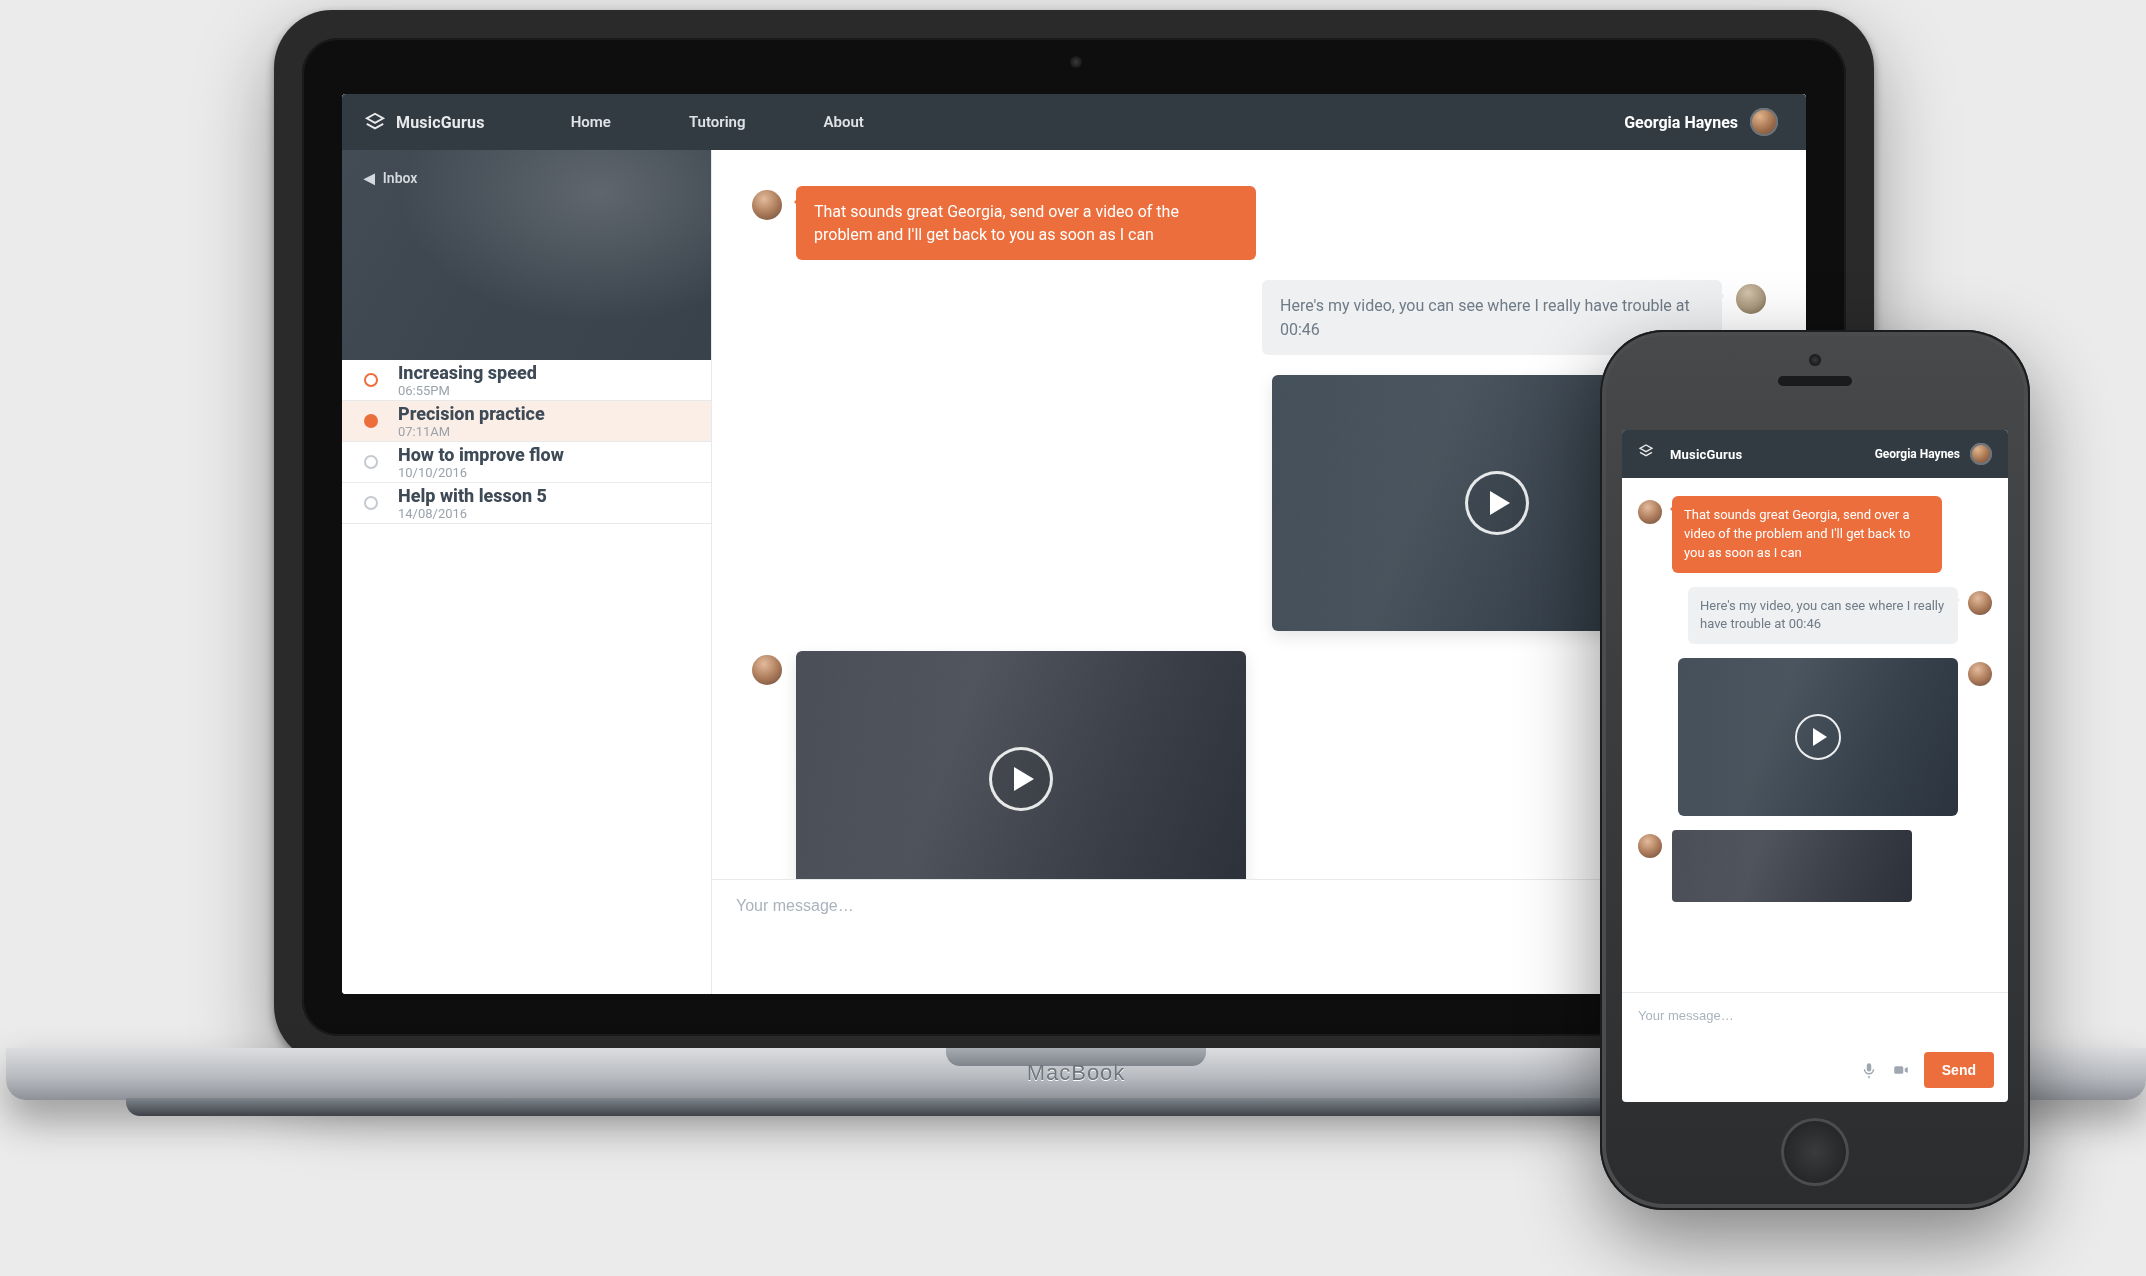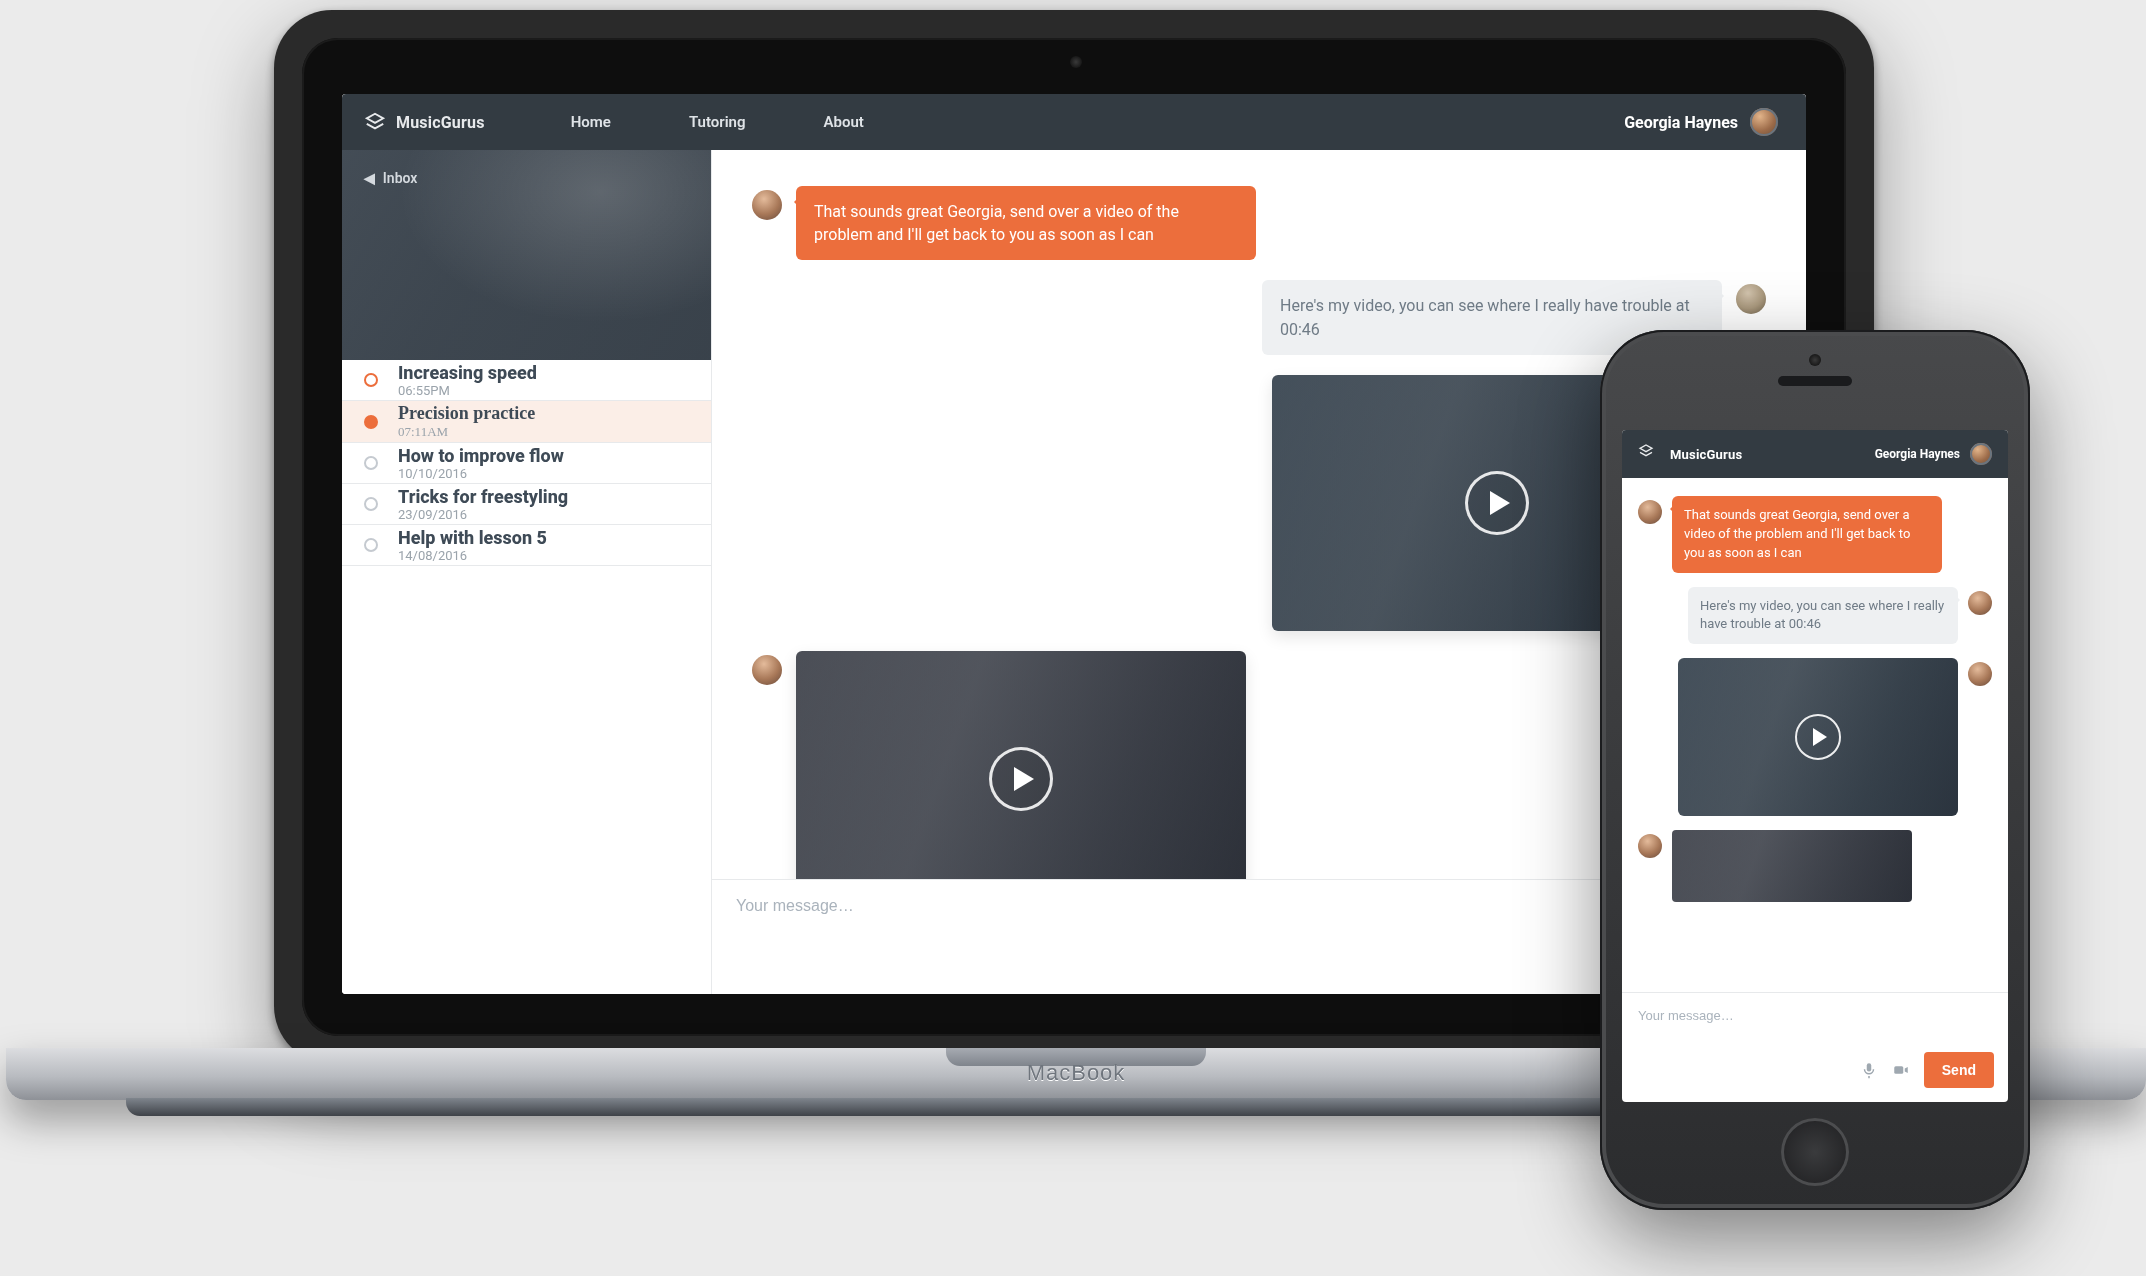--- a/index.html
+++ b/index.html
@@ -231,21 +231,20 @@
     cursor: pointer;
   }
   .thread .dot {
     width: 14px; height: 14px; border-radius: 50%;
     border: 2px solid #c5cad0;
     background: #ffffff;
   }
   .thread[data-state="outline"] .dot { border-color: var(--accent); }
   .thread[data-state="active"] {
     background: var(--accent-soft);
-    font-family: Liberation Serif, serif;
   }
   .thread[data-state="active"] .dot {
     border-color: var(--accent);
     background: var(--accent);
   }
   .thread .tmain { display: flex; flex-direction: column; }
   .thread .ttitle {
     color: #3e4a56; font-weight: 800; font-size: 18px;
   }
   .thread .tmeta { color: var(--muted); font-size: 13px; }
@@ -578,27 +577,20 @@
               </div>
 
               <div class="thread" data-state="done">
                 <span class="dot"></span>
                 <div class="tmain">
                   <span class="ttitle">How to improve flow</span>
                   <span class="tmeta">10/10/2016</span>
                 </div>
               </div>
 
-              <div class="thread" data-state="done">
-                <span class="dot"></span>
-                <div class="tmain">
-                  <span class="ttitle">Tricks for freestyling</span>
-                  <span class="tmeta">23/09/2016</span>
-                </div>
-              </div>
 
               <div class="thread" data-state="done">
                 <span class="dot"></span>
                 <div class="tmain">
                   <span class="ttitle">Help with lesson 5</span>
                   <span class="tmeta">14/08/2016</span>
                 </div>
               </div>
             </div>
           </aside>

